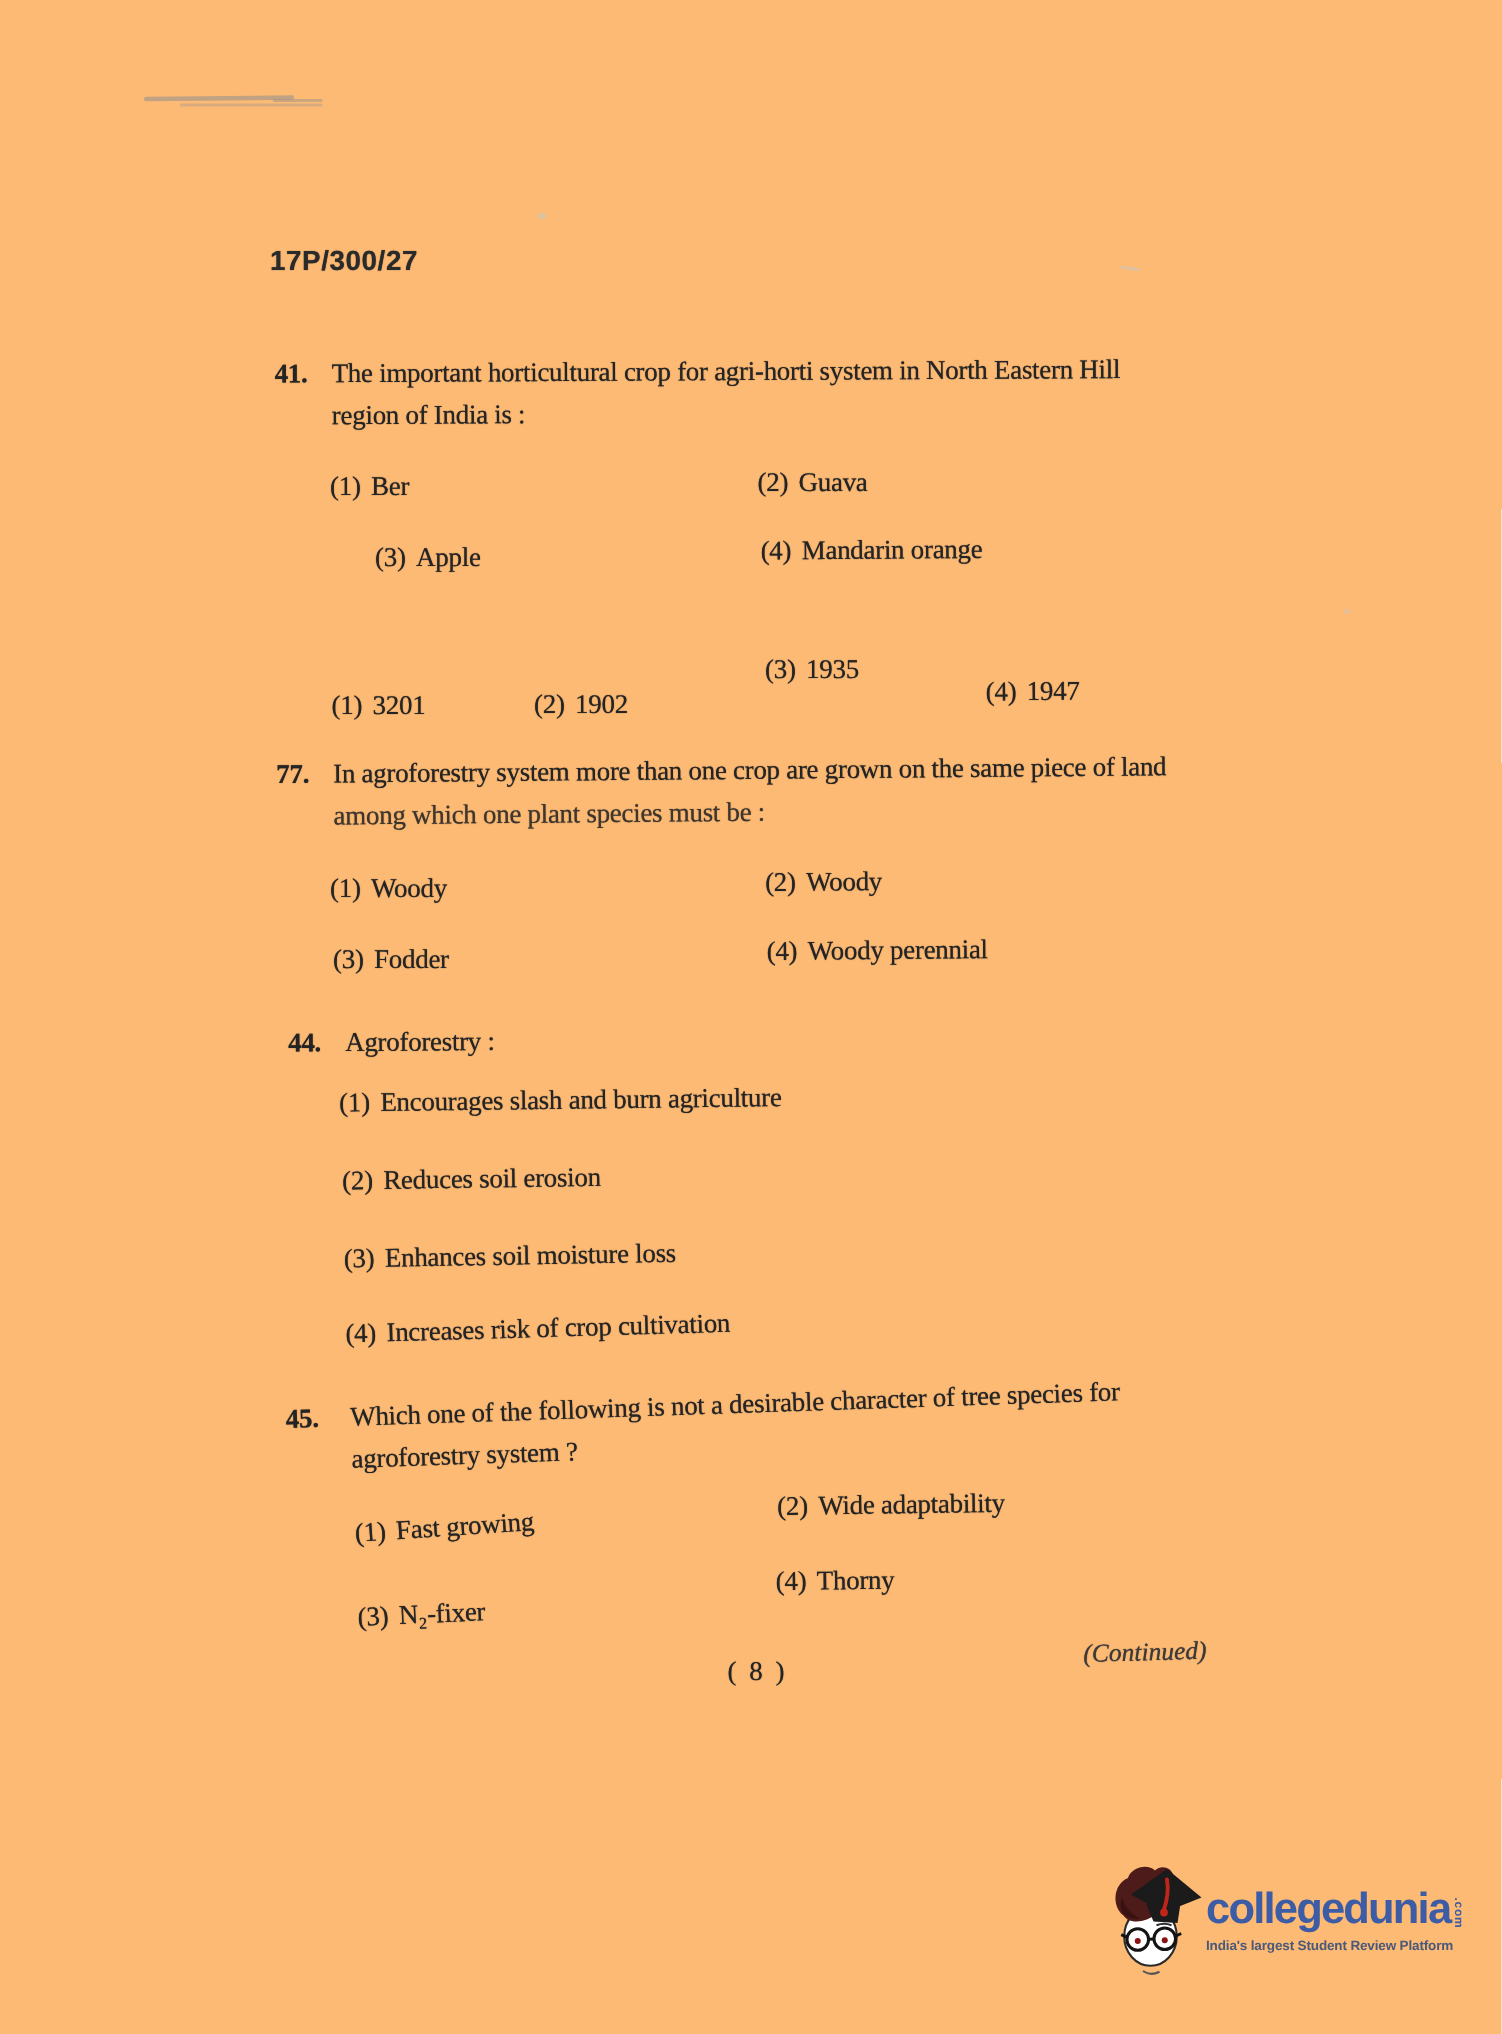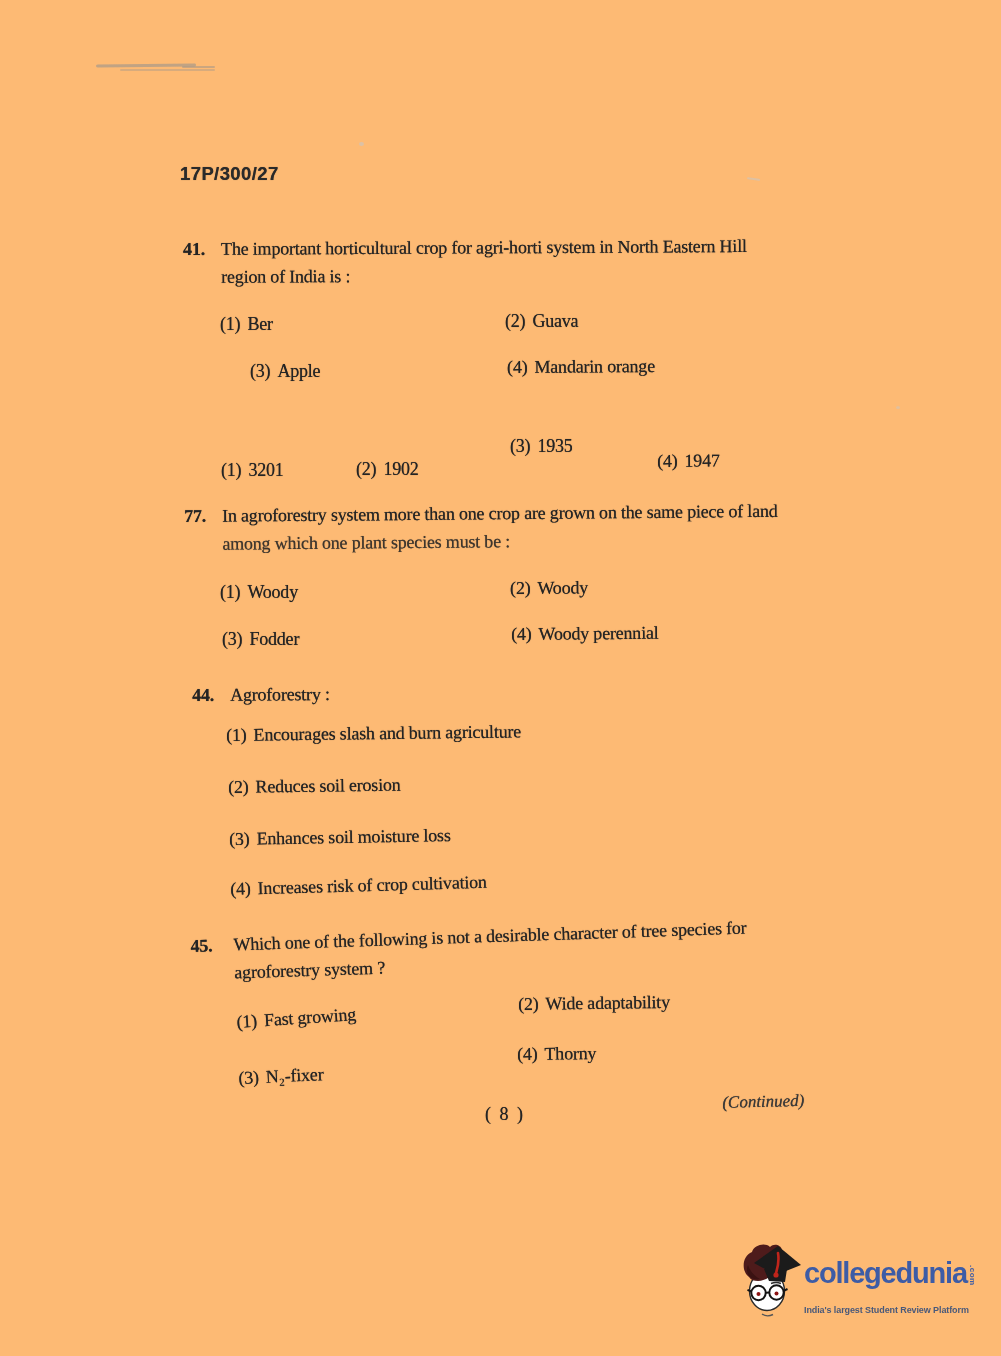--- a/index.html
+++ b/index.html
@@ -52,21 +52,21 @@
     font-weight:700;font-size:29px;line-height:30px;letter-spacing:-1.2px;
     color:#3d5ca6;
   }
   .brand-domain{
     font-family:"Liberation Sans","DejaVu Sans",sans-serif;
     writing-mode:vertical-rl;font-size:8px;font-weight:700;color:#3d5ca6;
     margin-top:7px;margin-left:1px;letter-spacing:0.5px;
   }
   .tagline{
     font-family:"Liberation Sans","DejaVu Sans",sans-serif;
-    font-weight:700;font-size:9px;letter-spacing:-0.1px;margin-top:17px;
+    font-weight:700;font-size:9px;letter-spacing:-0.1px;margin-top:4px;
     color:#49597a;
   }
 </style>
 </head>
 <body>
 
 <div class="page">
 
   <div class="smudge" style="left:96px;top:64px;width:100px;height:3px;opacity:.55;transform:rotate(-0.5deg);"></div>
   <div class="smudge" style="left:120px;top:69px;width:95px;height:2px;opacity:.35;"></div>

